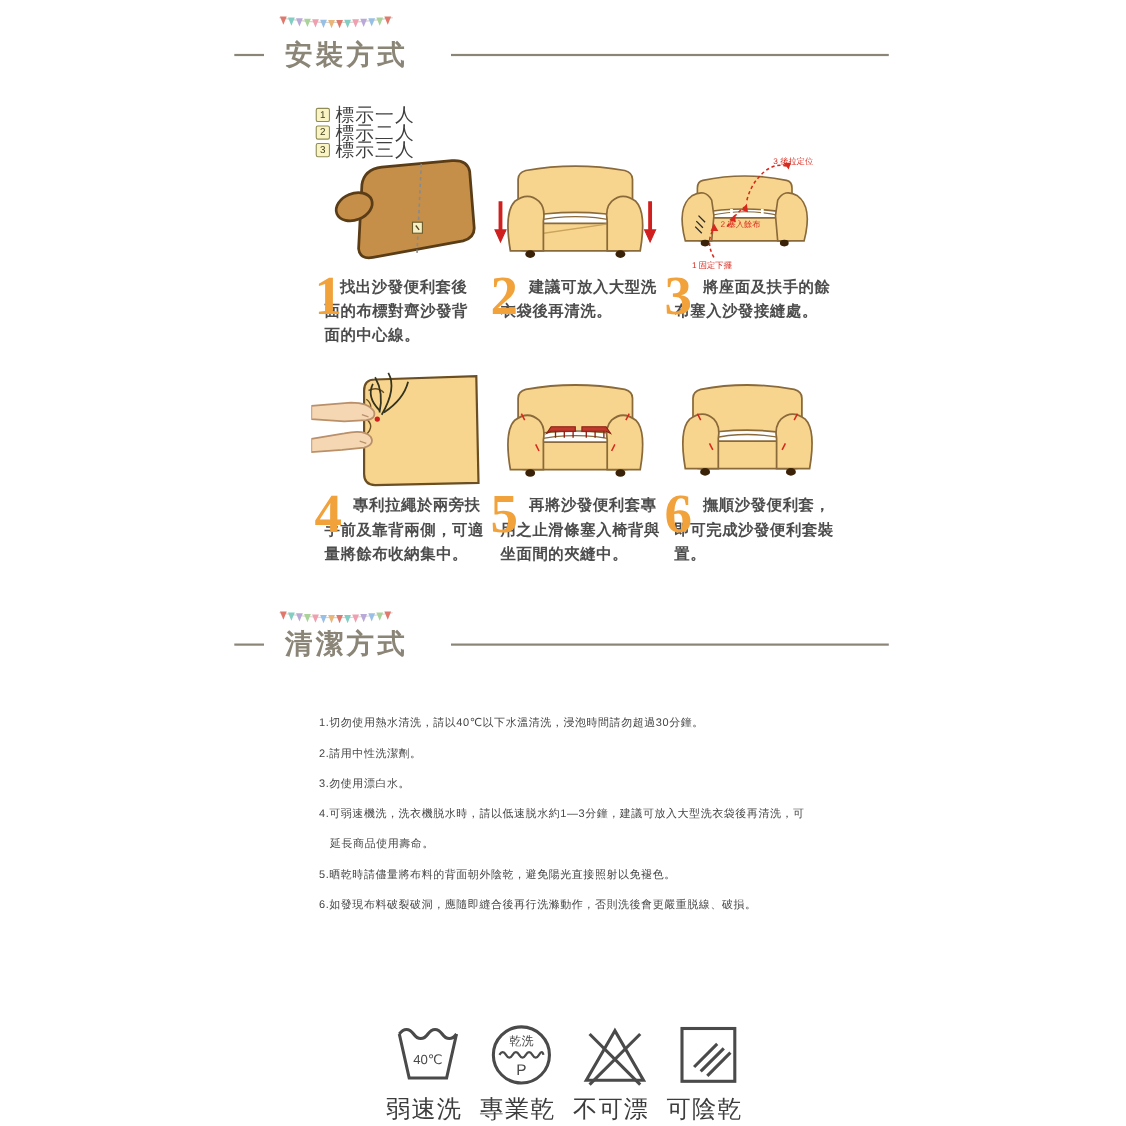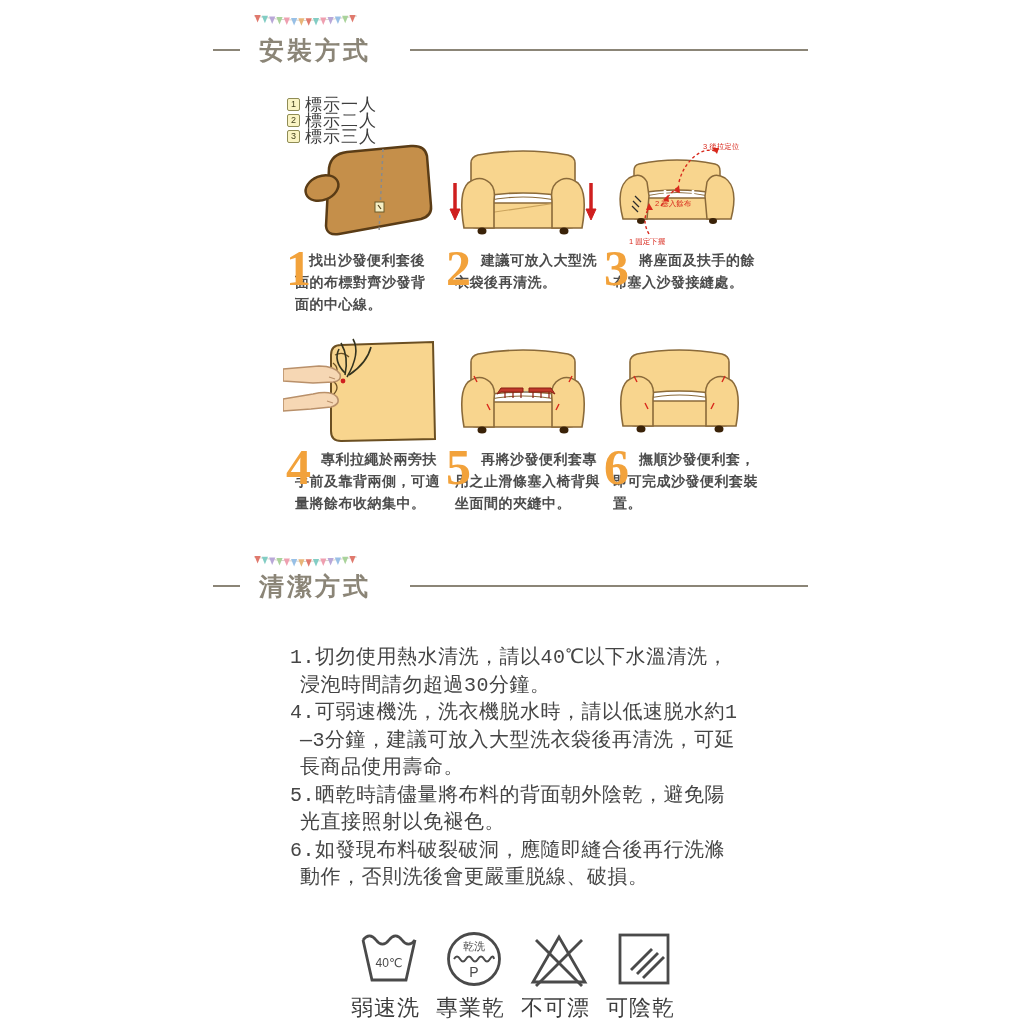--- a/index.html
+++ b/index.html
@@ -34,22 +34,22 @@
     font-size:50px;line-height:50px;color:#f2a23b;
   }
   .step p{
     margin:0;padding-left:9px;font-size:14px;line-height:22px;color:#4c4c4c;
     text-indent:26px;letter-spacing:0.5px;font-weight:bold;
   }
   .step.first-narrow p{text-indent:14px;}
   
   .clean-list{position:absolute;left:290px;top:644px;width:450px;}
   .clean-list p{
-    margin:0;font-size:20px;line-height:27.5px;color:#454545;
-    padding-left:10px;text-indent:-10px;letter-spacing:0.5px;font-family:Liberation Mono, monospace;
+    margin:0;font-size:10px;line-height:27.5px;color:#454545;
+    padding-left:10px;text-indent:-10px;letter-spacing:0.5px;
   }
   
   .laundry{position:absolute;left:351px;top:930px;display:flex;gap:9px;}
   .laundry-item{width:76px;}
   .laundry-item svg{display:block;margin:0 auto;}
   .laundry-label{margin-top:5px;font-size:22px;color:#3d3d3d;letter-spacing:1px;}
   svg text{font-family:"Liberation Sans","DejaVu Sans",sans-serif;}
   .ann{fill:#d8281c;font-size:7.5px;}
 </style>
 </head>
@@ -261,20 +261,22 @@
 
   <svg class="bunting" style="left:253px;top:554px" viewBox="0 0 106 24">
       <use href="#bunting-g"></use>
     </svg>
   <div class="sec-rule" style="left:213px;top:585px;width:27px"></div>
   <h2 class="sec-title" style="left:259px;top:574px">清潔方式</h2>
   <div class="sec-rule" style="left:410px;top:585px;width:398px"></div>
 
   <div class="clean-list">
     <p>1.切勿使用熱水清洗，請以40℃以下水溫清洗，浸泡時間請勿超過30分鐘。</p>
+    <p>2.請用中性洗潔劑。</p>
+    <p>3.勿使用漂白水。</p>
     <p>4.可弱速機洗，洗衣機脱水時，請以低速脱水約1—3分鐘，建議可放入大型洗衣袋後再清洗，可延長商品使用壽命。</p>
     <p>5.晒乾時請儘量將布料的背面朝外陰乾，避免陽光直接照射以免褪色。</p>
     <p>6.如發現布料破裂破洞，應隨即縫合後再行洗滌動作，否則洗後會更嚴重脱線、破損。</p>
   </div>
 
   <div class="laundry">
     <div class="laundry-item">
       <svg width="64" height="58" viewBox="0 0 64 58">
         <path d="M6,10 L15,50 L49,50 L58,10" fill="none" stroke="#4a4a4a" stroke-width="2.8"></path>
         <path d="M6,10 C10,4.5 15,4.5 19,10 C23,15.5 28,15.5 32,10 C36,4.5 41,4.5 45,10 C49,15.5 54,15.5 58,10" fill="none" stroke="#4a4a4a" stroke-width="2.8"></path>

